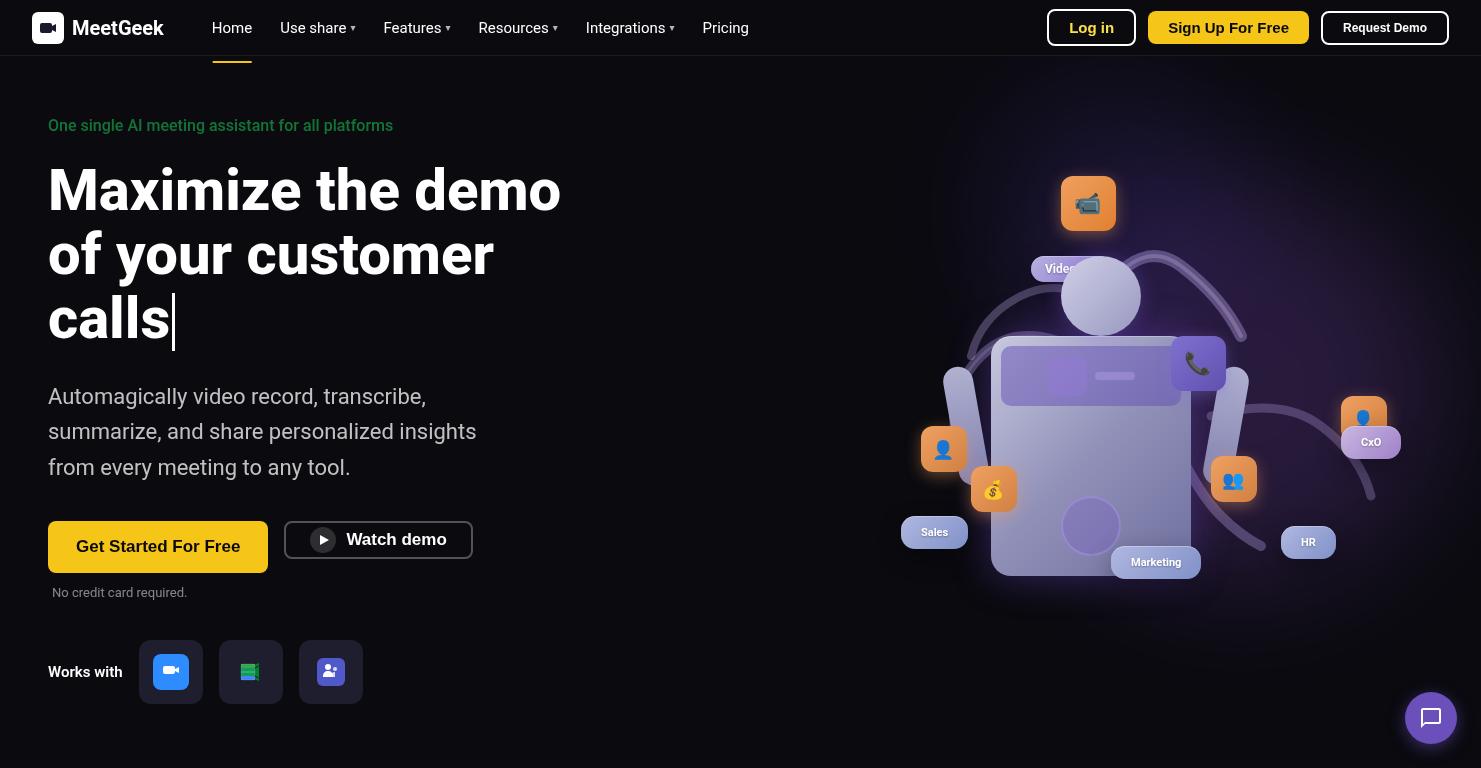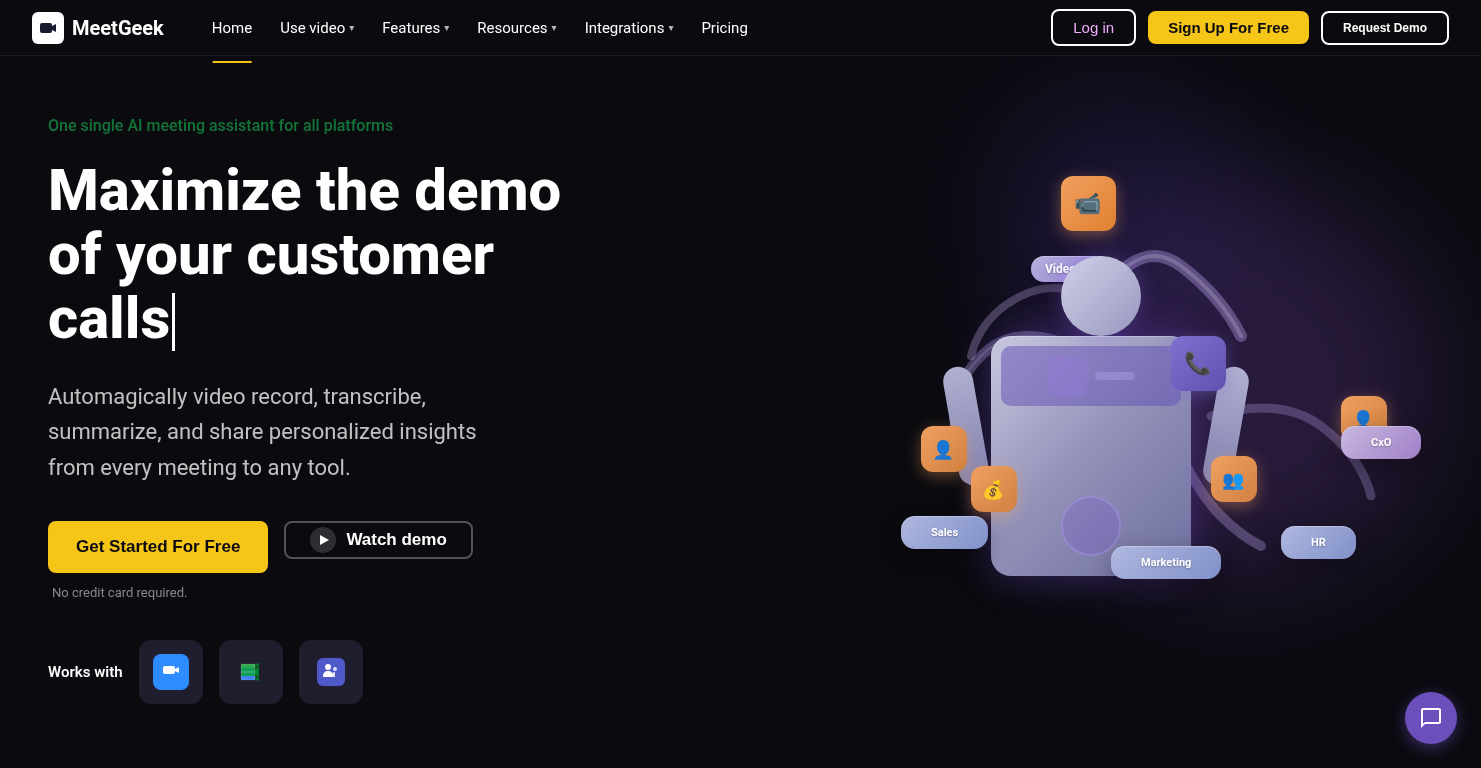--- a/index.html
+++ b/index.html
@@ -83,23 +83,23 @@
     .nav-right {
       display: flex;
       align-items: center;
       gap: 12px;
     }
     .btn-login {
       padding: 8px 20px;
       border: 2px solid #ffffff;
       border-radius: 8px;
       background: transparent;
-      color: #f0abfc;
+      color: #fde047;
       font-size: 15px;
-      font-weight: 400;
+      font-weight: 700;
       cursor: pointer;
     }
     .btn-signup {
       padding: 8px 20px;
       border: none;
       border-radius: 8px;
       background: #f5c518;
       color: #0a0a0f;
       font-size: 15px;
       font-weight: 700;
@@ -308,21 +308,21 @@
       top: 330px;
       left: 490px;
       transform: rotate(10deg);
     }
 
     
     .float-card {
       position: absolute;
       background: linear-gradient(135deg, #c8c8e0 0%, #a0a0c8 100%);
       border-radius: 14px;
-      padding: 10px 30px;
+      padding: 10px 20px;
       font-size: 11px;
       font-weight: 700;
       color: #fff;
       text-shadow: 0 1px 2px rgba(0,0,0,0.3);
       box-shadow: 0 8px 24px rgba(0,0,0,0.3), inset 0 1px 0 rgba(255,255,255,0.3);
     }
     .card-video-call {
       top: 220px;
       left: 310px;
       background: linear-gradient(135deg, #b8b0e0 0%, #8878c8 100%);
@@ -446,21 +446,21 @@
           <path d="M14 8l4-2v8l-4-2V8z" fill="#1a1a2e"></path>
         </svg>
       </div>
       <span>MeetGeek</span>
     </div>
     <div class="nav-links">
       <div class="nav-item active">
         <span>Home</span>
       </div>
       <div class="nav-item">
-        <span>Use video</span>
+        <span>Use share</span>
         <span class="chevron">▾</span>
       </div>
       <div class="nav-item">
         <span>Features</span>
         <span class="chevron">▾</span>
       </div>
       <div class="nav-item">
         <span>Resources</span>
         <span class="chevron">▾</span>
       </div>

